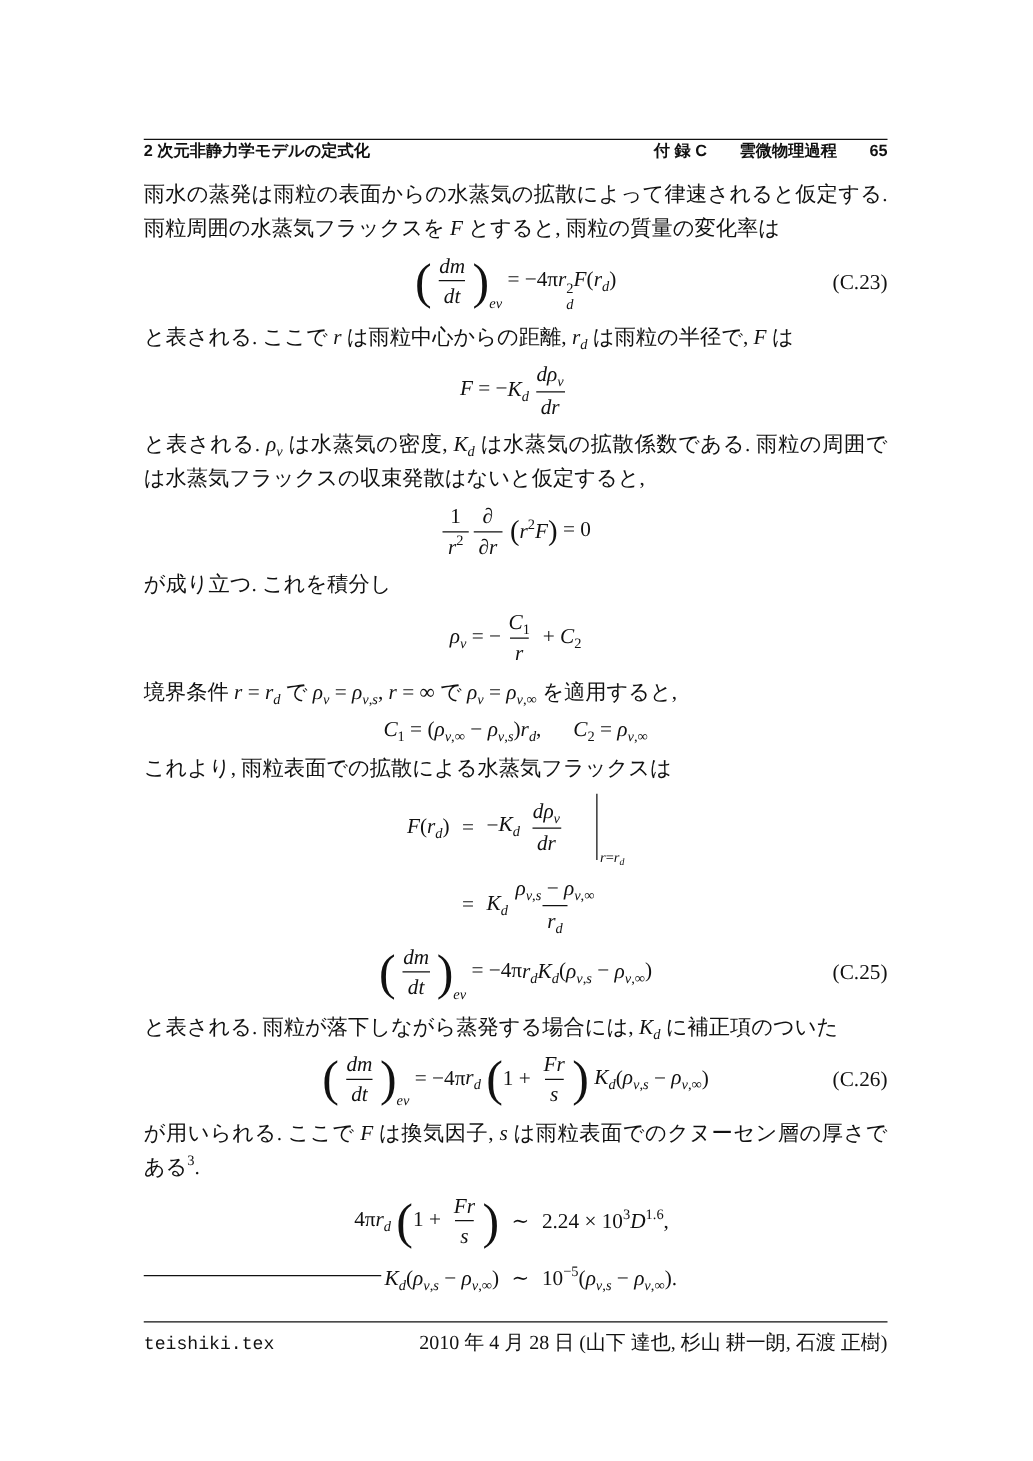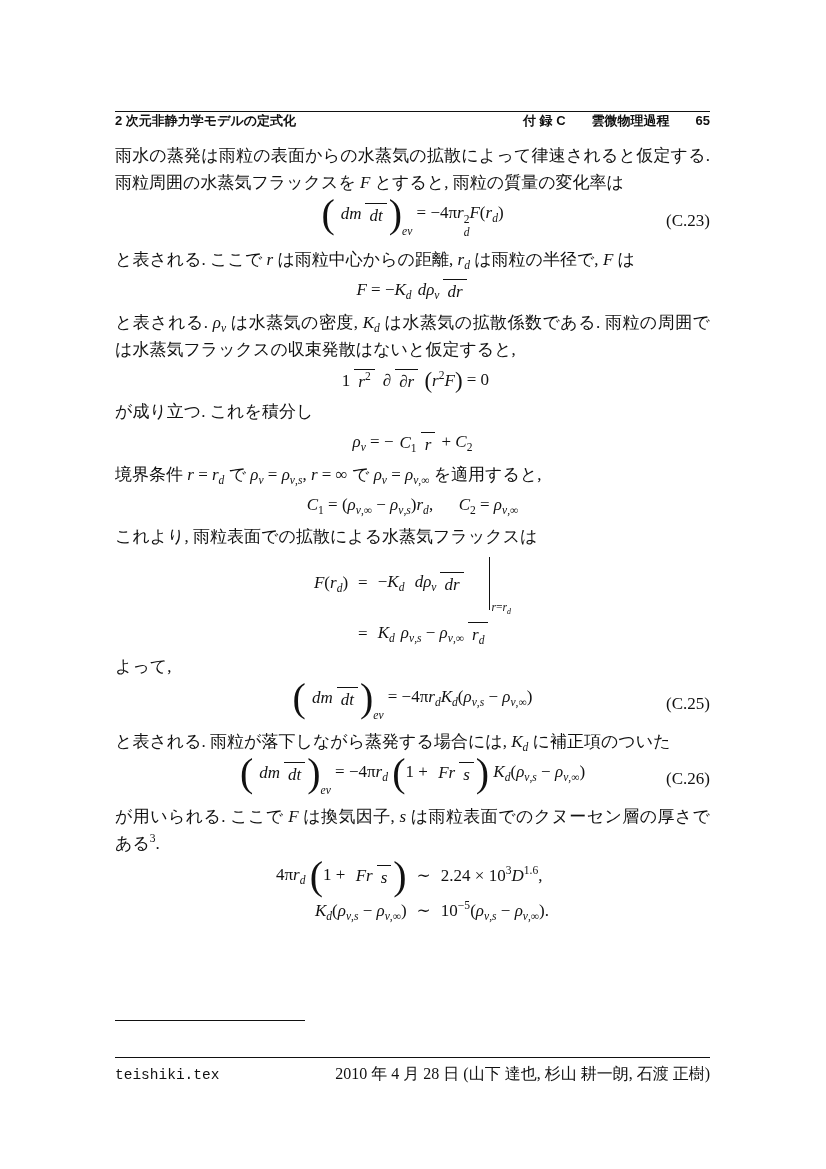--- a/index.html
+++ b/index.html
@@ -28,21 +28,21 @@
   .arl{text-align:center;padding:0 10px;}
   .ar{text-align:left;}
   .tagc{text-align:right;}
 
   
   .it{font-style:italic;}
   .eq .rm,.alg .rm{white-space:pre;}
   .sub{font-size:68%;vertical-align:-0.35em;line-height:1;}
   .sub.low{vertical-align:-1.5em;}
   .sup{font-size:68%;vertical-align:0.6em;line-height:1;}
-  .fr{display:inline-flex;flex-direction:row;align-items:center;vertical-align:middle;
+  .fr{display:inline-flex;flex-direction:column;align-items:center;vertical-align:middle;
       margin:0 2px;line-height:1.25;text-align:center;}
   .fr .nu{display:block;padding:0 4px 1px;}
   .fr .de{display:block;border-top:1px solid #111;padding:1px 4px 0;}
   .bp{display:inline-flex;align-items:center;vertical-align:middle;}
   .pr{font-family:"Liberation Serif","DejaVu Serif",serif;line-height:0;}
   .pr.l{font-size:235%;}
   .pr.m{font-size:135%;}
   .bpc{display:inline-block;}
   .ssw{display:inline;}
   .ssc{display:inline-flex;flex-direction:column;align-items:flex-start;
@@ -136,21 +136,20 @@
           </span></span>
         <span class="tagc"></span>
         <span class="spcl"></span>
         <span class="al"></span>
         <span class="arl">=</span>
         <span class="ar"><span class="sbw"><span class="it">K</span><span class="sub"><span class="it">d</span></span></span><span class="fr">
             <span class="nu"><span class="sbw"><span class="it">ρ</span><span class="sub"><span class="it">v</span><span class="rm">,</span><span class="it">s</span></span></span><span class="rm"> − </span><span class="sbw"><span class="it">ρ</span><span class="sub"><span class="it">v</span><span class="rm">,∞</span></span></span></span>
             <span class="de"><span class="sbw"><span class="it">r</span><span class="sub"><span class="it">d</span></span></span></span>
           </span></span>
       </div>
-      <div class="para"><span class="rm">よって,</span></div>
       <div class="eq">
         <span class="eqc"><span class="sbw"><span class="bp">
               <span class="pr l">(</span>
               <span class="bpc"><span class="fr">
                   <span class="nu"><span class="it">dm</span></span>
                   <span class="de"><span class="it">dt</span></span>
                 </span></span>
               <span class="pr l">)</span>
             </span><span class="sub low"><span class="it">ev</span></span></span><span class="rm"> = −4π</span><span class="sbw"><span class="it">r</span><span class="sub"><span class="it">d</span></span></span><span class="sbw"><span class="it">K</span><span class="sub"><span class="it">d</span></span></span><span class="rm">(</span><span class="sbw"><span class="it">ρ</span><span class="sub"><span class="it">v</span><span class="rm">,</span><span class="it">s</span></span></span><span class="rm"> − </span><span class="sbw"><span class="it">ρ</span><span class="sub"><span class="it">v</span><span class="rm">,∞</span></span></span><span class="rm">)</span></span>
         <span class="tag">(C.25)</span>

